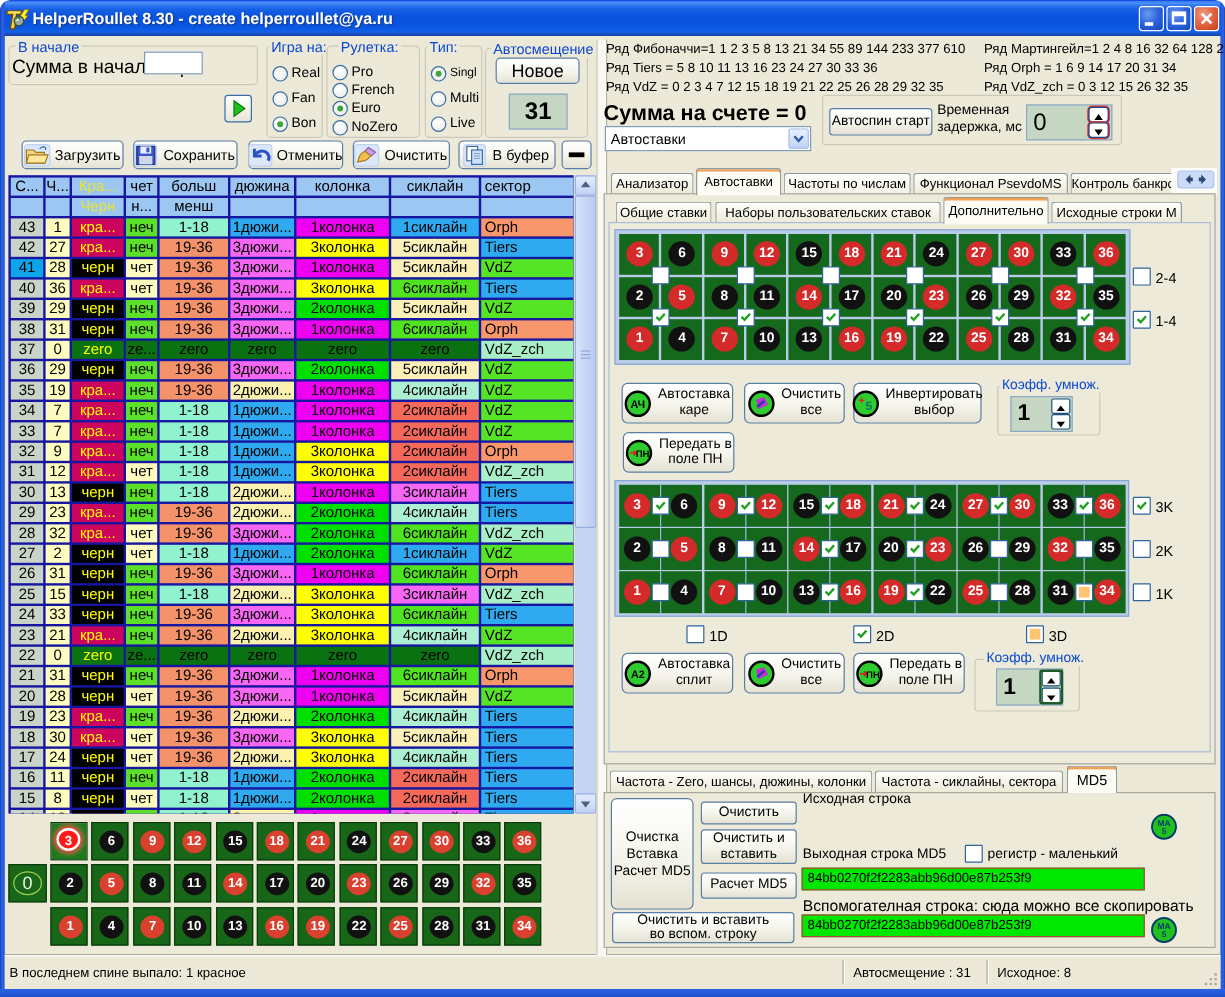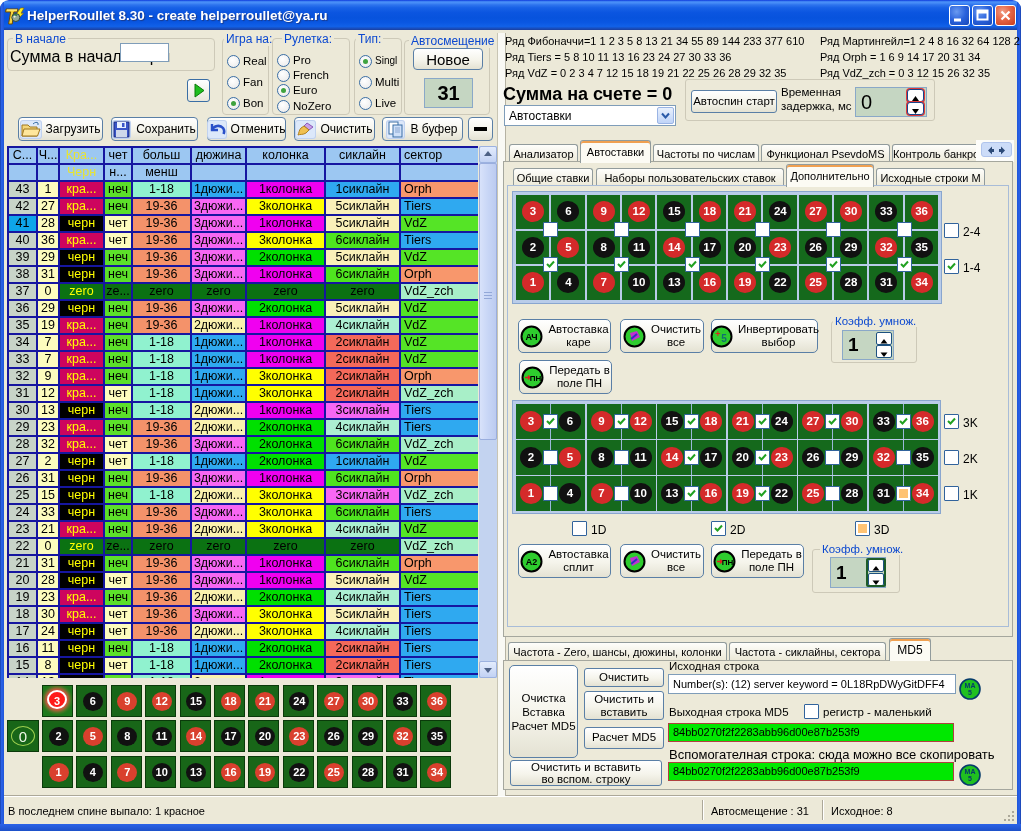--- a/index.html
+++ b/index.html
@@ -1014,21 +1014,20 @@
 <div style="position:absolute;left:584px;top:668px;width:80px;height:19px;background:linear-gradient(180deg,#ffffff,#f5f4eb 55%,#e4e2d3);border:1px solid #5a7fa6;border-radius:3px;display:flex;align-items:center;justify-content:center;white-space:nowrap;font:11.5px/13.5px 'Liberation Sans',sans-serif;color:#000;text-align:center;">
       <span>Очистить</span>
     </div>
 <div style="position:absolute;left:584px;top:691px;width:80px;height:29px;background:linear-gradient(180deg,#ffffff,#f5f4eb 55%,#e4e2d3);border:1px solid #5a7fa6;border-radius:3px;display:flex;align-items:center;justify-content:center;white-space:nowrap;font:11.5px/13px 'Liberation Sans',sans-serif;color:#000;text-align:center;">
       <span>Очистить и<br>вставить</span>
     </div>
 <div style="position:absolute;left:584px;top:727px;width:80px;height:22px;background:linear-gradient(180deg,#ffffff,#f5f4eb 55%,#e4e2d3);border:1px solid #5a7fa6;border-radius:3px;display:flex;align-items:center;justify-content:center;white-space:nowrap;font:11.5px/13.5px 'Liberation Sans',sans-serif;color:#000;text-align:center;">
       <span>Расчет MD5</span>
     </div>
 <div class="lbl" style="left:669px;top:660px;font-size:11.5px;">Исходная строка</div>
-<div style="position:absolute;left:668px;top:674px;width:288px;height:20px;background:#fff;border:1px solid #7f9db9;font:11px/18px 'Liberation Sans',sans-serif;padding-left:4px;white-space:nowrap;overflow:hidden;">Number(s): (12) server keyword = 0L18RpDWyGitDFF4</div>
 <div style="position:absolute;left:959px;top:678px;width:22px;height:22px;"><svg width="22" height="22" viewBox="0 0 22 22">
         <circle cx="11" cy="11" r="10" fill="#20c020" stroke="#053a6a" stroke-width="1.6"></circle>
         <text x="11" y="10" font-family="Liberation Sans" font-size="7" font-weight="bold" text-anchor="middle" fill="#053a6a">MA</text>
         <text x="11" y="17" font-family="Liberation Sans" font-size="7" font-weight="bold" text-anchor="middle" fill="#053a6a">5</text>
       </svg></div>
 <div class="lbl" style="left:669px;top:706px;font-size:11.5px;">Выходная строка MD5</div>
 <div style="position:absolute;left:804px;top:704px;width:15px;height:15px;background:#fff;border:1px solid #31639c;border-radius:1px;"></div>
 <div class="lbl" style="left:823px;top:706px;font-size:11.5px;">регистр  - маленький</div>
 <div style="position:absolute;left:668px;top:723px;width:286px;height:19px;background:#00e800;border:1px solid #b04040;font:11px/17px 'Liberation Sans',sans-serif;padding-left:4px;">84bb0270f2f2283abb96d00e87b253f9</div>
 <div class="lbl" style="left:669px;top:747px;font-size:13px;">Вспомогателная строка: сюда можно все скопировать</div>

